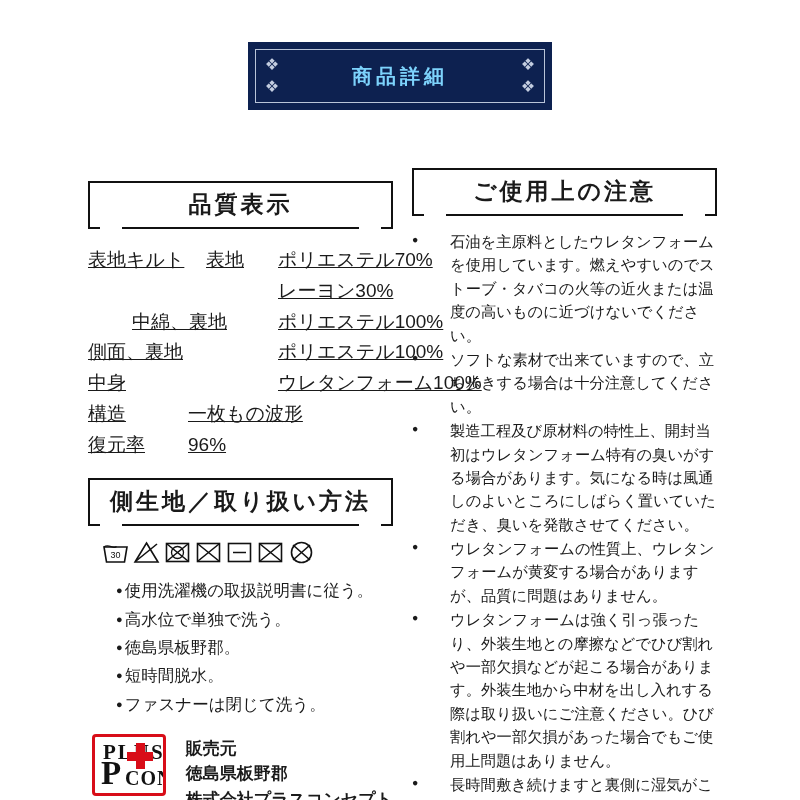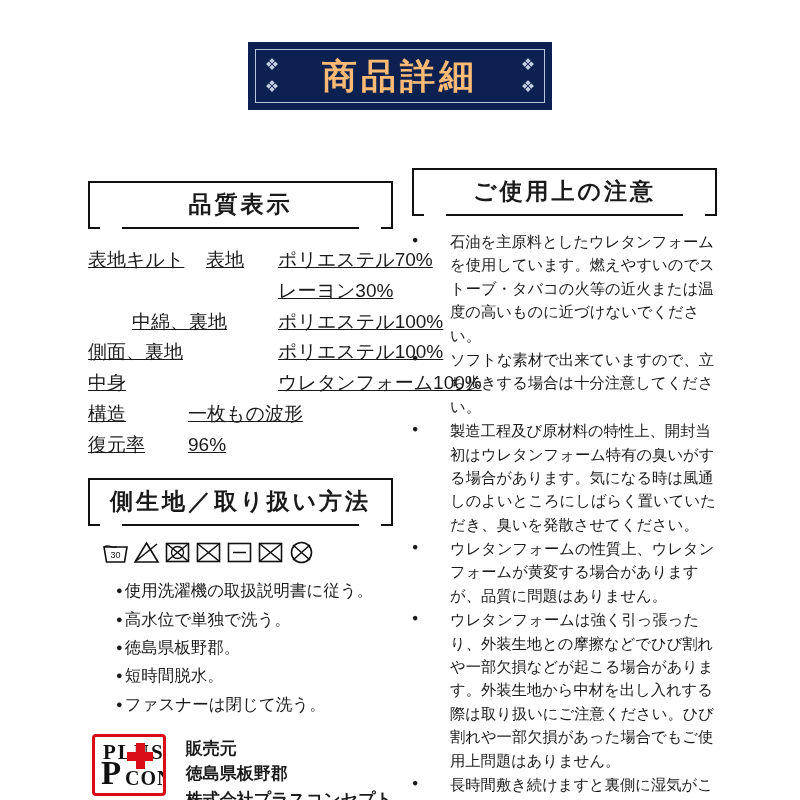--- a/index.html
+++ b/index.html
@@ -38,23 +38,23 @@
     top: 4px;
     right: 4px;
     bottom: 4px;
     border: 1px solid #b9c4d8;
     box-sizing: border-box;
     display: flex;
     align-items: center;
     justify-content: center;
   }
   .banner-title {
-    color: #fdba74;
+    color: #7dd3fc;
     font-family: "Liberation Serif", serif;
-    font-size: 35px;
+    font-size: 20px;
     letter-spacing: 4px;
     font-weight: 700;
   }
   .corner-orn {
     position: absolute;
     width: 16px;
     height: 16px;
     color: #c3cde0;
     font-size: 13px;
     line-height: 16px;

